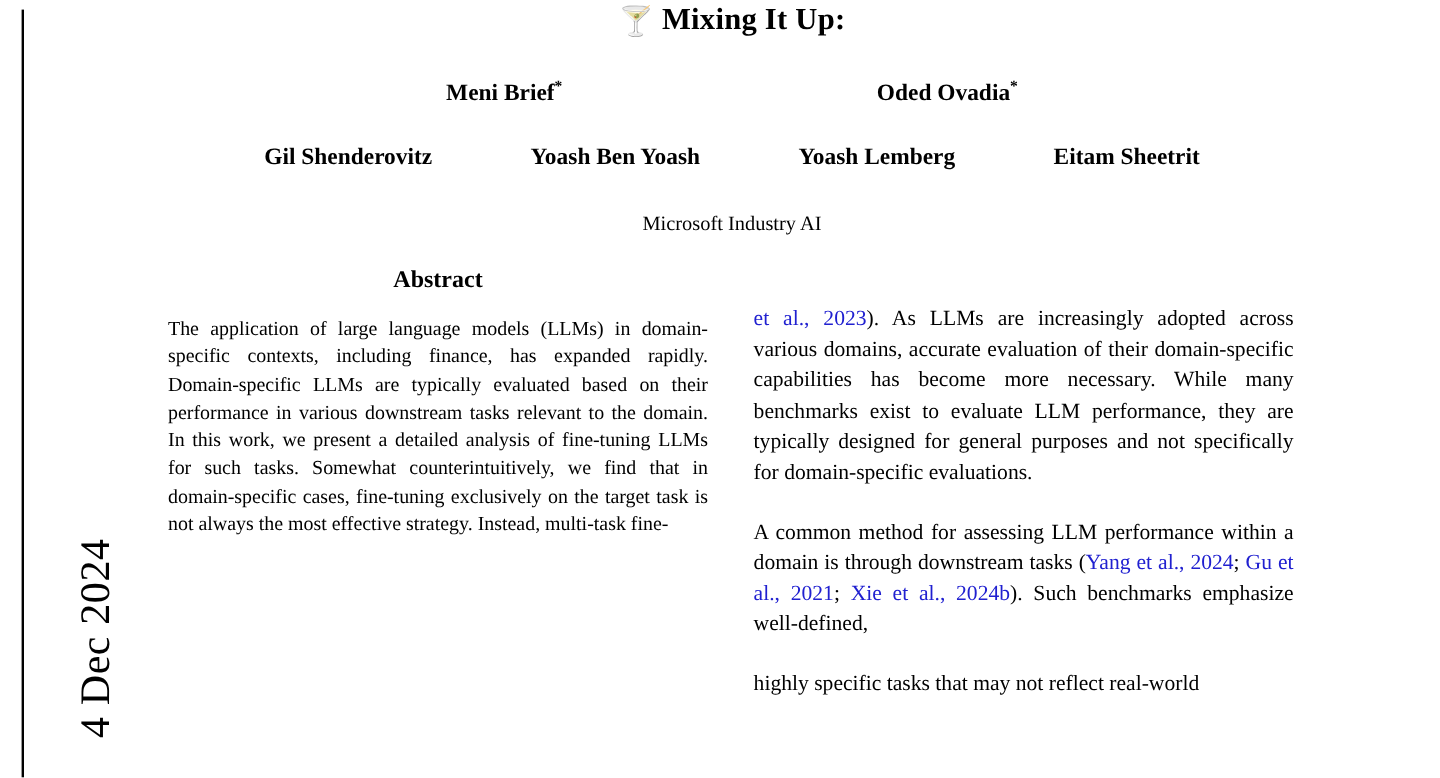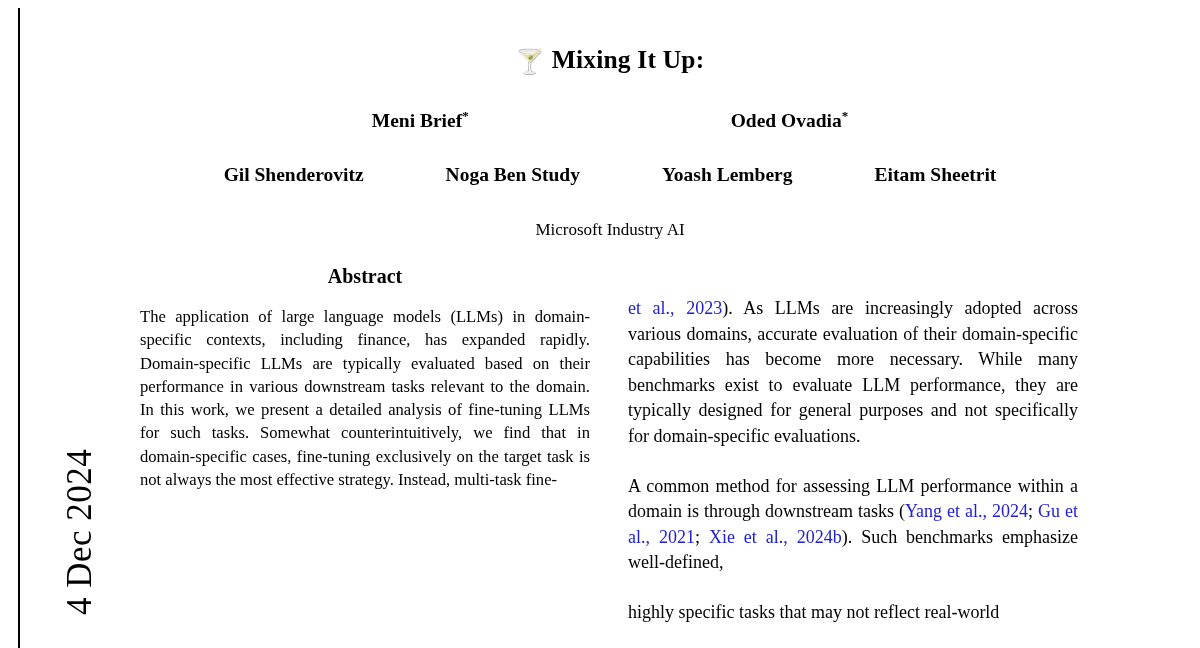--- a/index.html
+++ b/index.html
@@ -51,21 +51,20 @@
     white-space: nowrap;
   }
   .content {
     position: absolute;
     left: 140px;
     top: 0;
     width: 940px;
   }
   .title-block {
     text-align: center;
-    padding-top: 44px;
   }
   .title-line1 {
     font-size: 25.5px;
     font-weight: bold;
     letter-spacing: 0.2px;
     line-height: 1.22;
   }
   .glass-icon {
     font-size: 24px;
     vertical-align: -2px;
@@ -160,21 +159,21 @@
       </div>
     </div>
 
     <div class="authors-row1">
       <div class="author"><span>Meni Brief</span><sup>*</sup></div>
       <div class="author"><span>Oded Ovadia</span><sup>*</sup></div>
     </div>
 
     <div class="authors-row2">
       <div class="author">Gil Shenderovitz</div>
-      <div class="author">Noga Ben Study</div>
+      <div class="author">Yoash Ben Yoash</div>
       <div class="author">Yoash Lemberg</div>
       <div class="author">Eitam Sheetrit</div>
     </div>
 
     <div class="affiliation">Microsoft Industry AI</div>
 
     <div class="columns">
 
       <div class="col col-left">
         <div class="abstract-head">Abstract</div>

